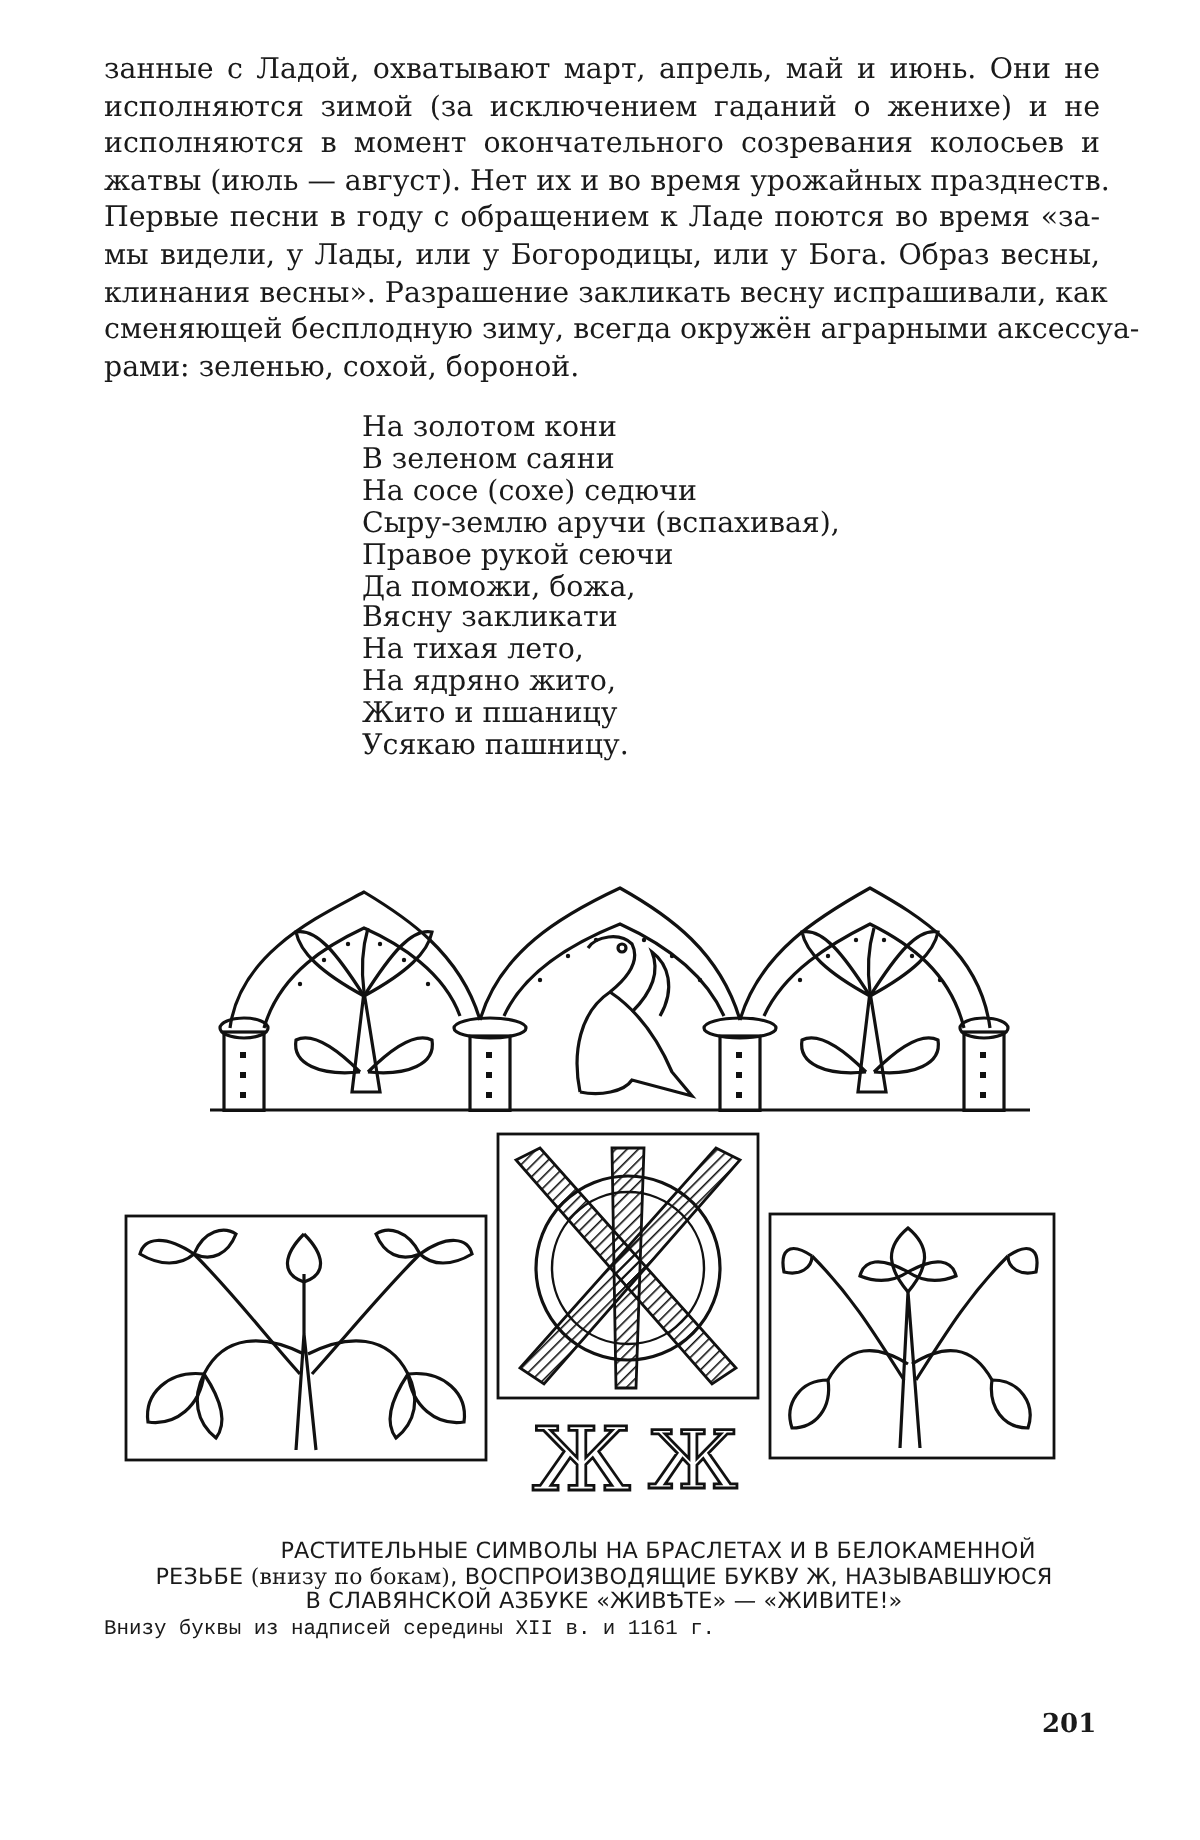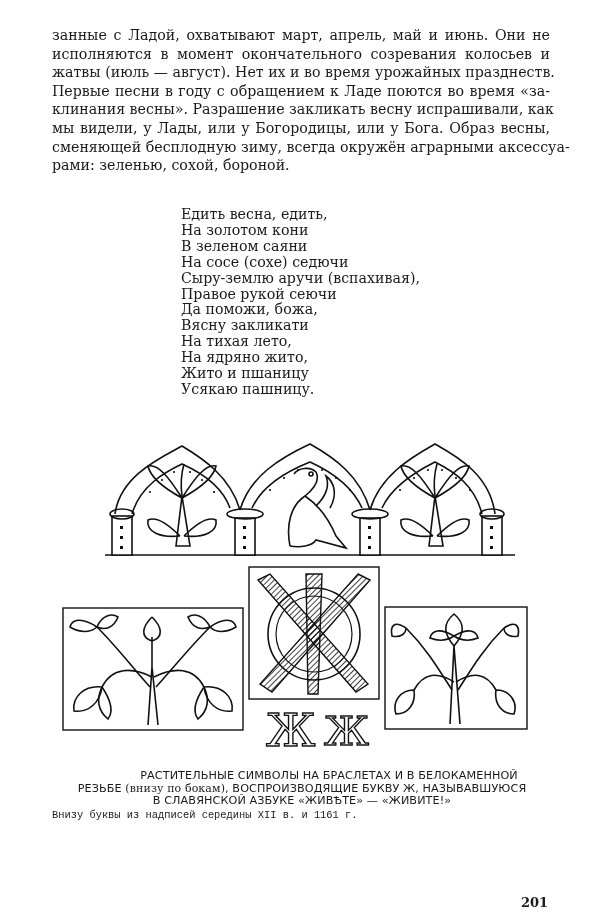--- a/index.html
+++ b/index.html
@@ -9,40 +9,40 @@
   .para .line { display: block; text-align: justify; text-align-last: justify; white-space: nowrap; height: 18.6px; }
   .para .line.last { text-align-last: left; }
   .poem { position: absolute; left: 181px; top: 207px; font-family: "DejaVu Serif", serif; font-size: 14.2px; line-height: 15.9px; }
   .poem .pline { display: block; white-space: nowrap; }
   .figure { position: absolute; }
   .caption { position: absolute; left: 52px; top: 770px; width: 500px; font-family: "DejaVu Sans", sans-serif; }
   .cap-line { display: block; white-space: nowrap; font-size: 11.2px; line-height: 12.6px; letter-spacing: 0.1px; text-align: center; }
   .cap-line.c1 { padding-left: 54px; }
   .cap-small { font-family: "DejaVu Serif", serif; font-size: 11px; }
   .cap-note { display: block; white-space: nowrap; font-family: Liberation Mono, monospace; font-size: 10.4px; line-height: 13px; margin-top: 1px; }
-  .pageno { position: absolute; left: 521px; top: 855px; font-family: "DejaVu Serif", serif; font-size: 13px; font-weight: bold; margin-top: 40px; }
+  .pageno { position: absolute; left: 521px; top: 855px; font-family: "DejaVu Serif", serif; font-size: 13px; font-weight: bold; }
 </style>
 </head>
 <body>
 
 <div class="page">
 
   <div class="para">
     <span class="line">занные с Ладой, охватывают март, апрель, май и июнь. Они не</span>
+    <span class="line">исполняются зимой (за исключением гаданий о женихе) и не</span>
     <span class="line">исполняются в момент окончательного созревания колосьев и</span>
     <span class="line">жатвы (июль — август). Нет их и во время урожайных празднеств.</span>
     <span class="line">Первые песни в году с обращением к Ладе поются во время «за-</span>
+    <span class="line">мы видели, у Лады, или у Богородицы, или у Бога. Образ весны,</span>
     <span class="line">клинания весны». Разрашение закликать весну испрашивали, как</span>
-    <span class="line">мы видели, у Лады, или у Богородицы, или у Бога. Образ весны,</span>
     <span class="line">сменяющей бесплодную зиму, всегда окружён аграрными аксессуа-</span>
     <span class="line last">рами: зеленью, сохой, бороной.</span>
   </div>
 
   <div class="poem">
-    <span class="pline">Едить весна, едить,</span>
     <span class="pline">На золотом кони</span>
     <span class="pline">В зеленом саяни</span>
     <span class="pline">На сосе (сохе) седючи</span>
     <span class="pline">Сыру-землю аручи (вспахивая),</span>
     <span class="pline">Правое рукой сеючи</span>
     <span class="pline">Да поможи, божа,</span>
     <span class="pline">Вясну закликати</span>
     <span class="pline">На тихая лето,</span>
     <span class="pline">На ядряно жито,</span>
     <span class="pline">Жито и пшаницу</span>

